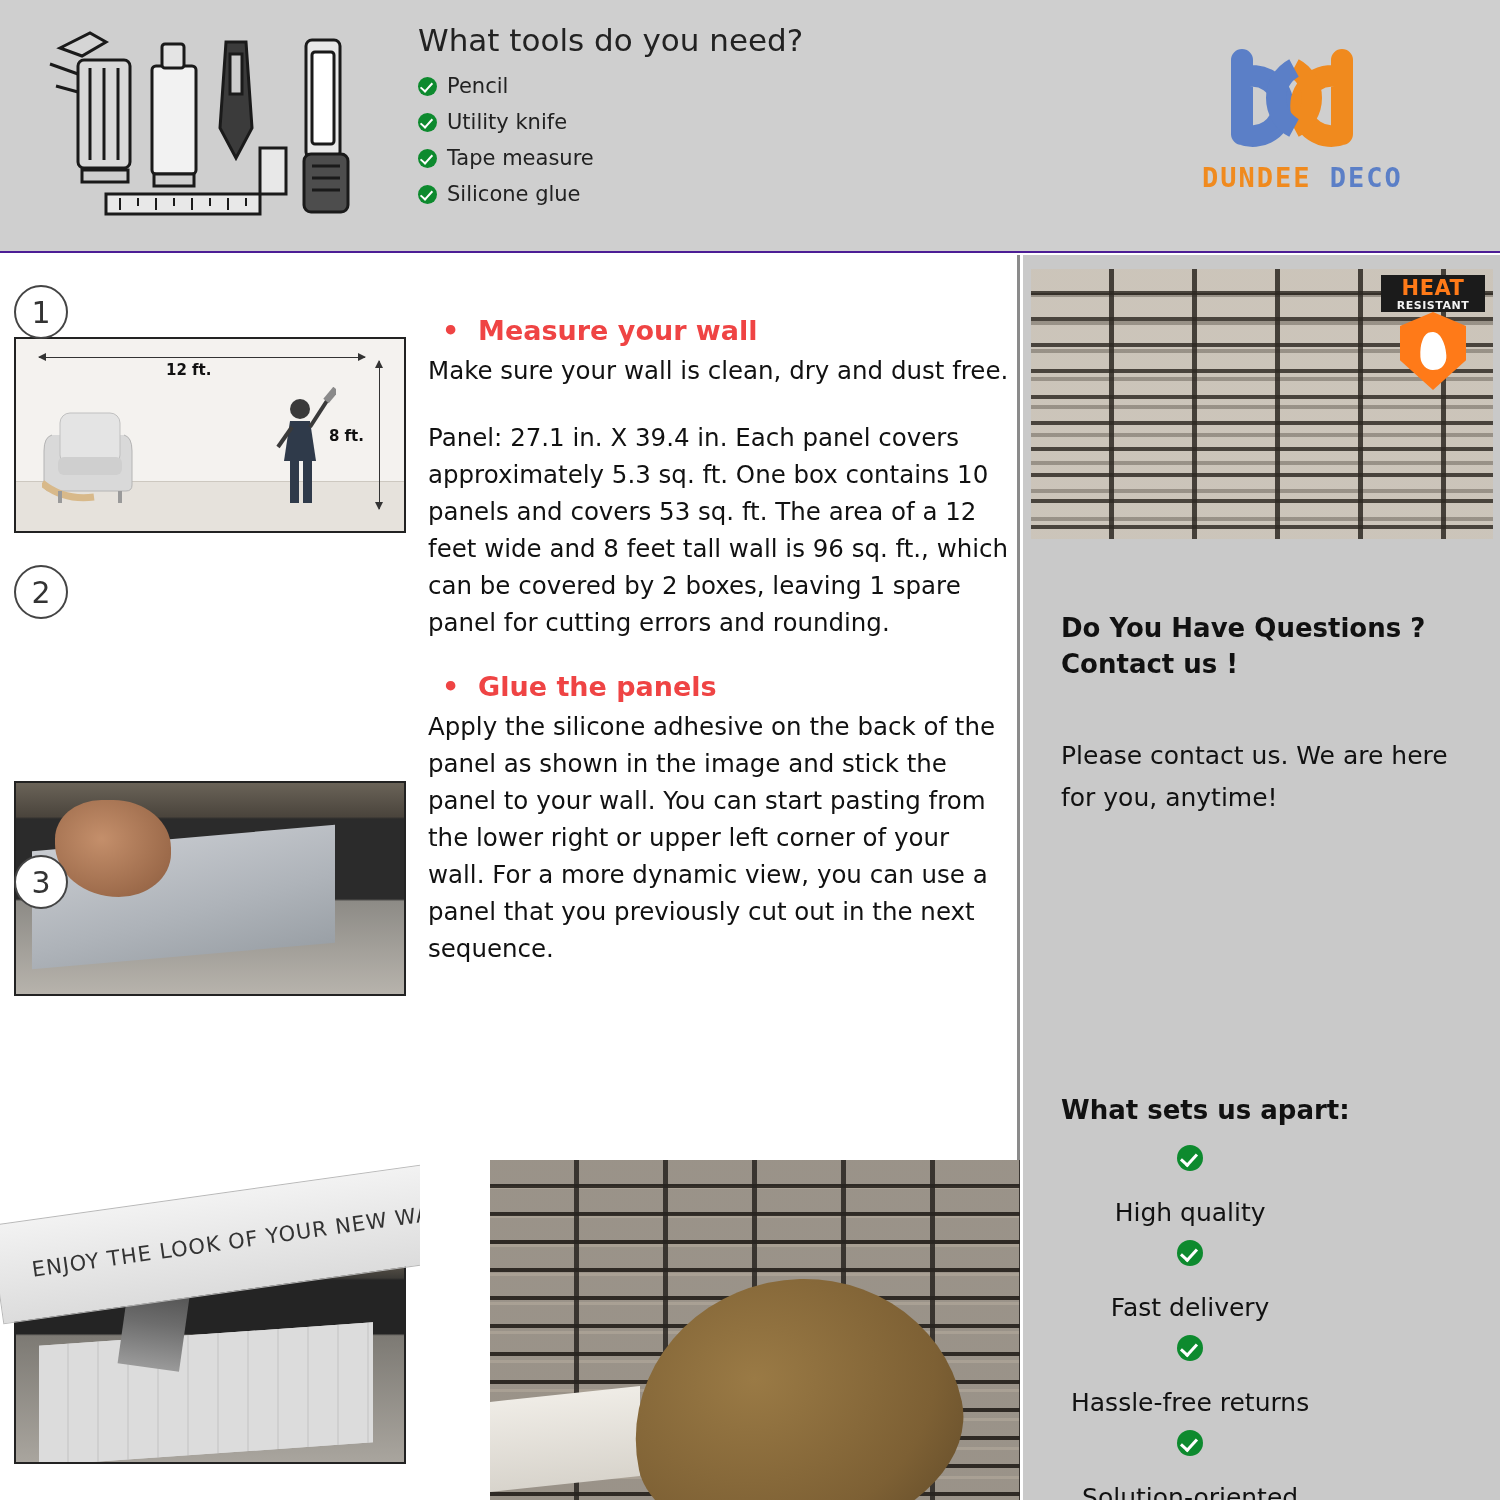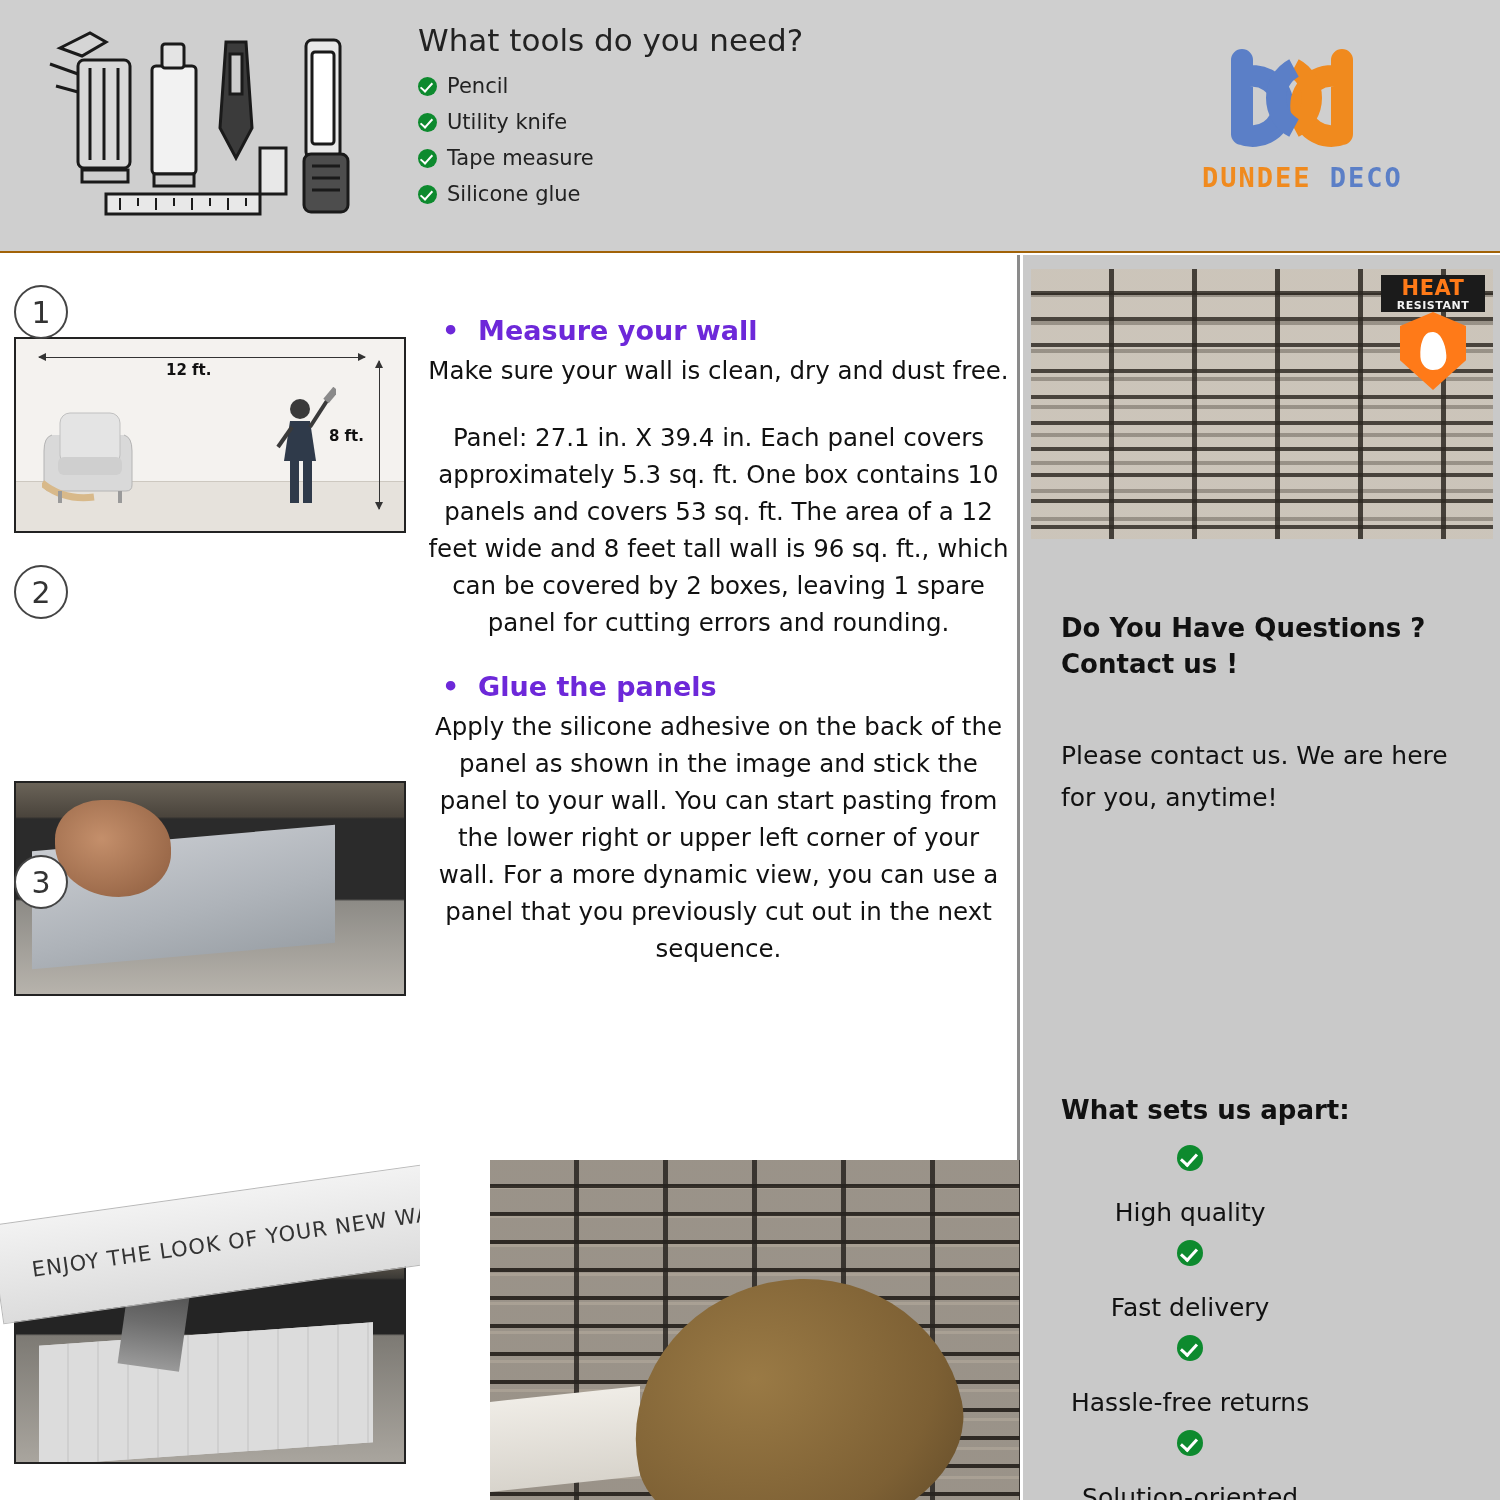--- a/index.html
+++ b/index.html
@@ -8,21 +8,21 @@
     font-family: "DejaVu Sans", sans-serif;
     background: #ffffff;
     overflow: hidden;
     position: relative;
   }
 
   
   .topbar {
     position: absolute; left: 0; top: 0; width: 1500px; height: 253px;
     background: #cfcfcf;
-    border-bottom: 2px solid #a16207;
+    border-bottom: 2px solid #4c1d95;
   }
   .tools-art {
     position: absolute; left: 20px; top: 8px; width: 370px; height: 230px;
   }
   .tools-title {
     position: absolute; left: 418px; top: 22px;
     font-size: 31px; color: #222; font-family: "DejaVu Sans", sans-serif;
   }
   .tools-list {
     position: absolute; left: 418px; top: 68px;
@@ -148,25 +148,25 @@
   }
 
   
   .mid-col {
     position: absolute; left: 420px; top: 255px; width: 600px; height: 1245px;
     background: #fff;
     border-right: 3px solid #8b8b8b;
     padding: 60px 8px 0 8px;
   }
   .m-head {
-    font-size: 27px; font-weight: bold; color: #6d28d9; margin: 0 0 6px 14px;
+    font-size: 27px; font-weight: bold; color: #ef4444; margin: 0 0 6px 14px;
   }
   .m-head::before { content: "\2022\00a0\00a0"; }
   .m-body {
-    font-size: 24.5px; line-height: 37px; color: #111; margin-bottom: 30px; text-align: center;
+    font-size: 24.5px; line-height: 37px; color: #111; margin-bottom: 30px;
   }
   .final-photo {
     position: absolute; left: 70px; bottom: 0; width: 530px; height: 340px;
     overflow: hidden;
     background:
       repeating-linear-gradient(180deg, #4a4137 0 26px, #6b5f50 26px 29px),
       #5d5246;
   }
   .final-photo .brick-overlay {
     position: absolute; inset: 0;

